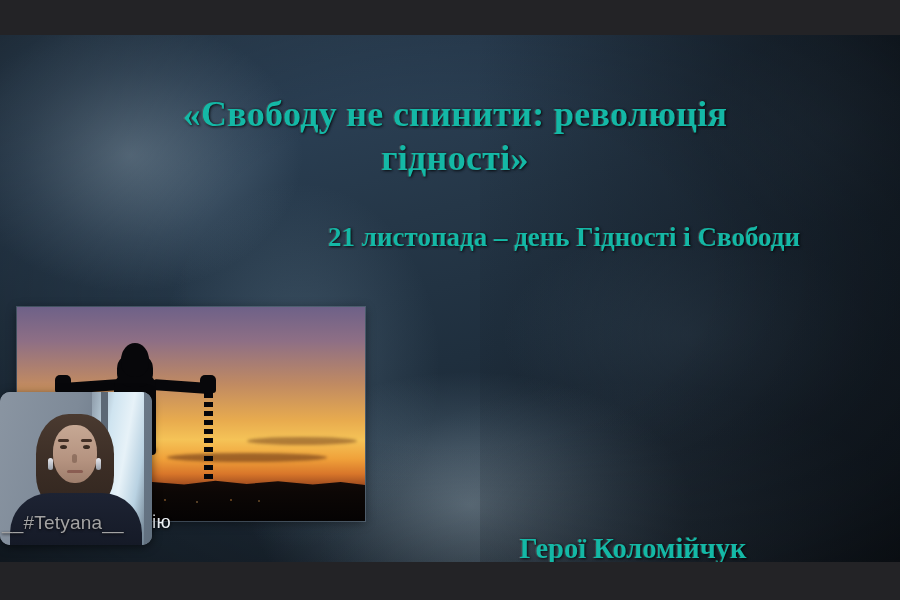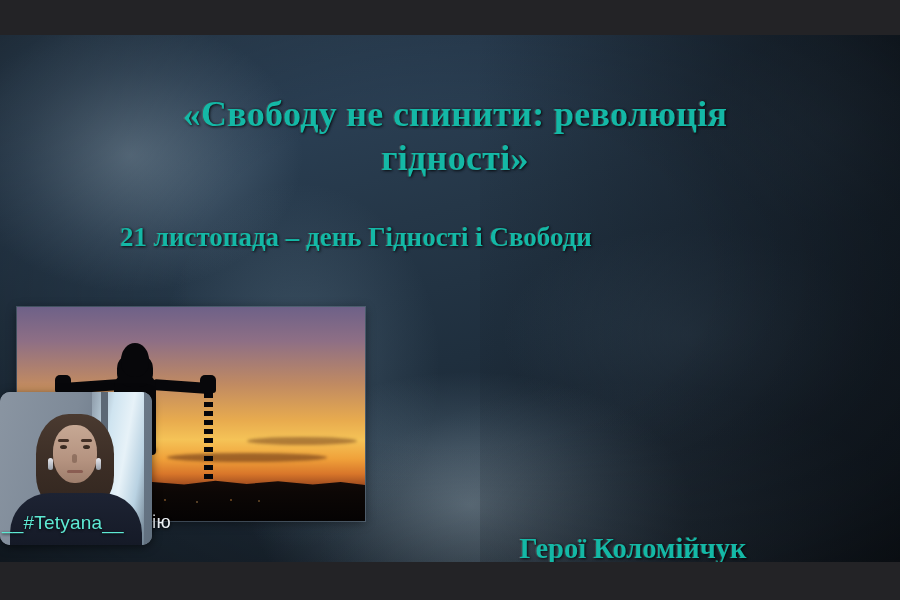--- a/index.html
+++ b/index.html
@@ -102,21 +102,21 @@
     text-align: center;
     font-size: 36px;
     line-height: 1.22;
     letter-spacing: .3px;
   }
 
   #slide-subtitle {
     left: 120px;
     top: 186px;
     width: 680px;
-    text-align: left;
+    text-align: right;
     font-size: 27px;
     line-height: 1.2;
   }
 
   #slide-quote {
     left: 372px;
     top: 283px;
     width: 522px;
     text-align: center;
     font-size: 28.5px;
@@ -325,21 +325,21 @@
     left: 10px; bottom: 0;
     width: 132px; height: 52px;
     background: linear-gradient(180deg, #1d2333 0%, #151a27 100%);
     border-radius: 40px 40px 0 0;
   }
   #participant-name {
     position: absolute;
     left: 2px;
     top: 512px;
     z-index: 34;
-    color: #5eead4;
+    color: #a3a3a3;
     font-family: "Liberation Sans", sans-serif;
     font-size: 19px;
     letter-spacing: .2px;
     text-shadow: 0 1px 3px rgba(0,0,0,.85);
     white-space: nowrap;
   }
 
   
   #share-notice {
     position: absolute;

